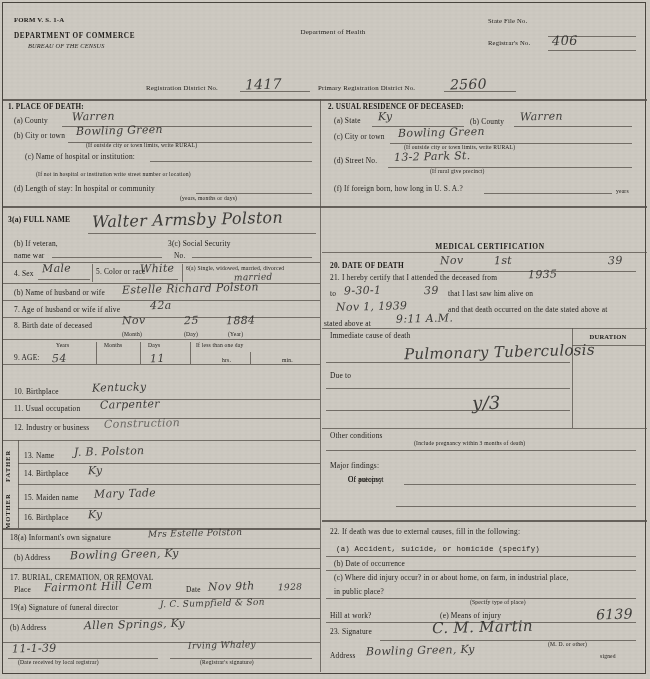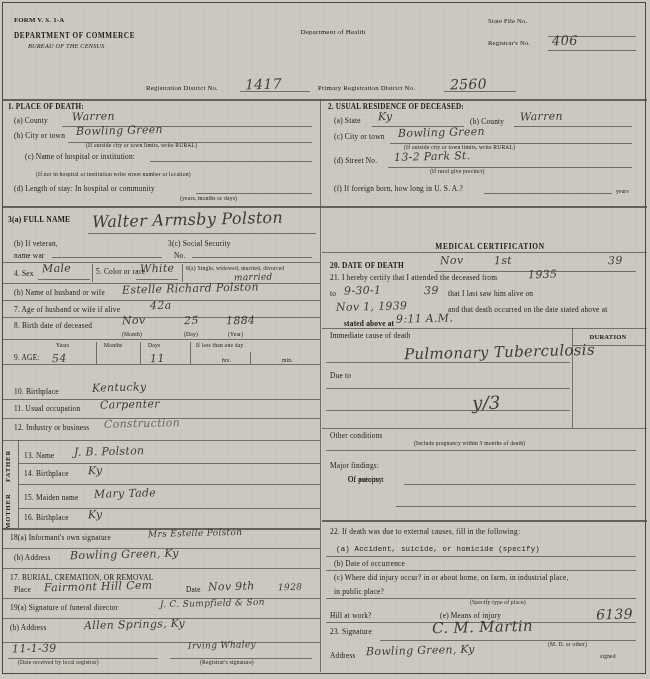--- a/index.html
+++ b/index.html
@@ -296,21 +296,21 @@
   <div class="ln" style="left:434px; top:271px; width:202px;"></div>
 
   <div class="t" style="left:330px; top:274px;">21. I hereby certify that I attended the deceased from</div>
   <div class="hw" style="left:528px; top:268px;">1935</div>
   <div class="t" style="left:330px; top:290px;">to</div>
   <div class="hw" style="left:344px; top:284px;">9-30-1</div>
   <div class="hw" style="left:424px; top:284px;">39</div>
   <div class="t" style="left:448px; top:290px;">that I last saw him alive on</div>
   <div class="hw" style="left:336px; top:300px;">Nov 1, 1939</div>
   <div class="t" style="left:448px; top:306px;">and that death occurred on the date stated above at</div>
-  <div class="t" style="left:344px; top:320px;font-weight:bold;">stated above at</div>
+  <div class="t" style="left:324px; top:320px;">stated above at</div>
   <div class="hw" style="left:396px; top:312px;">9:11 A.M.</div>
   <div class="ln" style="left:322px; top:328px; width:325px;"></div>
 
   <div class="t" style="left:330px; top:332px;">Immediate cause of death</div>
   <div class="lnv" style="left:572px; top:328px; height:100px;"></div>
   <div class="t tb ctr" style="left:576px; top:334px; width:64px; font-size:6.6px;">DURATION</div>
   <div class="ln" style="left:572px; top:345px; width:74px;"></div>
   <div class="hw big" style="left:404px; top:343px; font-size:15px;">Pulmonary Tuberculosis</div>
   <div class="ln" style="left:326px; top:362px; width:244px;"></div>
 

